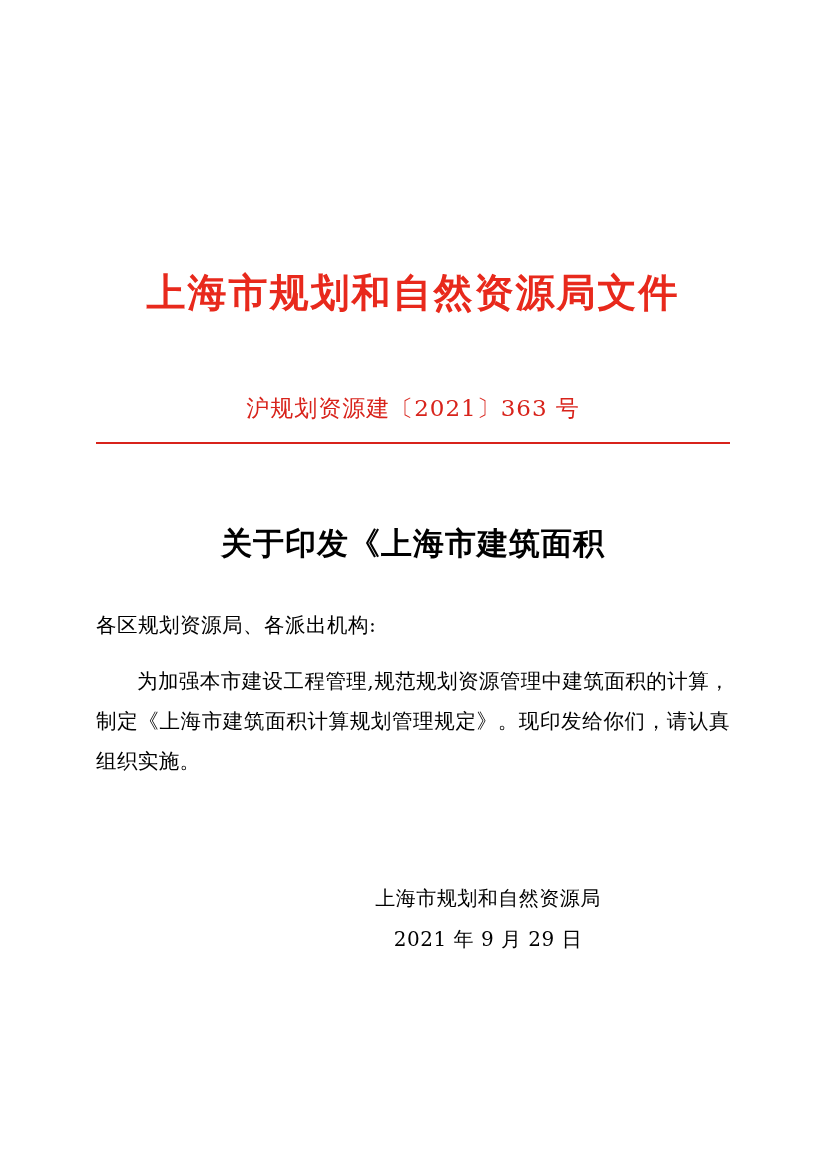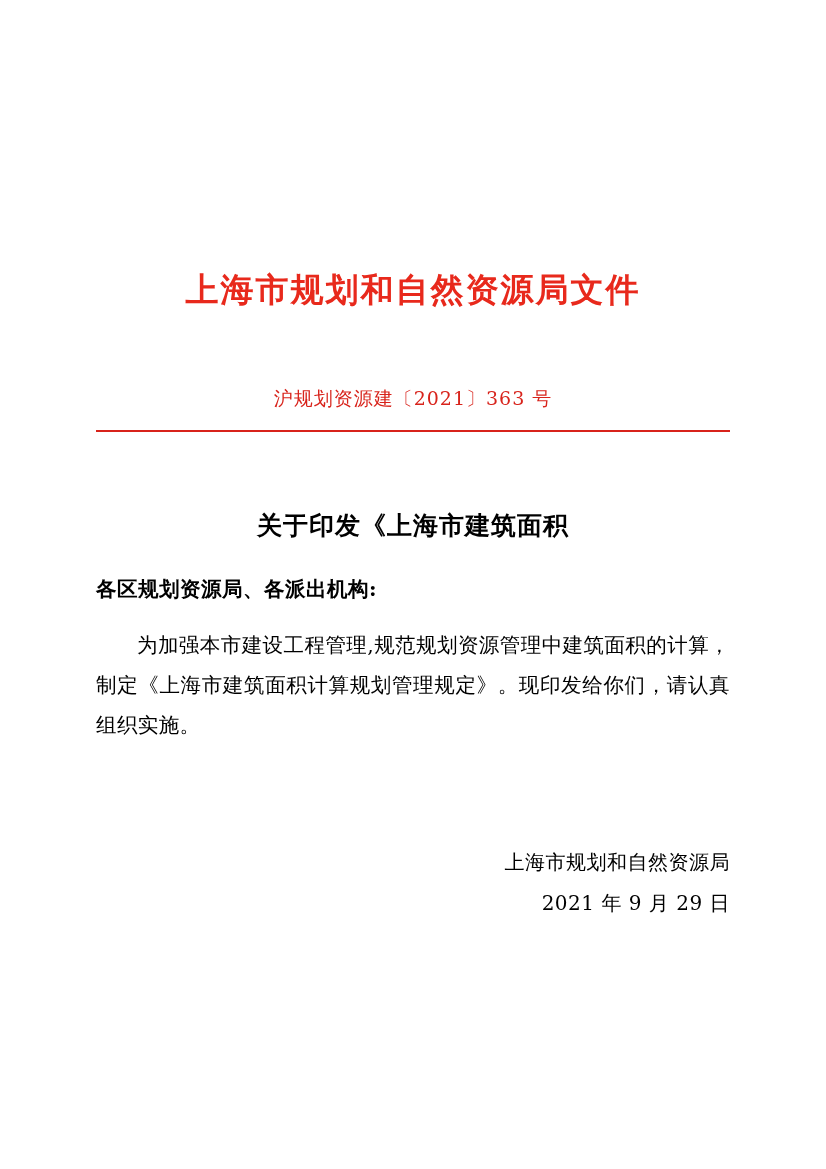--- a/index.html
+++ b/index.html
@@ -23,79 +23,78 @@
     padding: 0 96px;
   }
 
   
   .masthead {
     margin-top: 272px;
     text-align: center;
     color: #e8291c;
     font-family: "DejaVu Sans", "Liberation Sans", sans-serif;
     font-weight: bold;
-    font-size: 33px;
+    font-size: 39px;
     letter-spacing: 2px;
     line-height: 1.1;
     white-space: nowrap;
   }
 
   .doc-number {
     margin-top: 78px;
     text-align: center;
     color: #d8231b;
-    font-size: 19px;
+    font-size: 23px;
     font-family: "DejaVu Serif", "Liberation Serif", serif;
     letter-spacing: 1px;
   }
 
   .red-rule {
     margin-top: 18px;
     height: 2px;
     background: #d8231b;
     width: 100%;
   }
 
   
   .doc-title {
     margin-top: 72px;
     text-align: center;
     font-family: "DejaVu Sans", "Liberation Sans", sans-serif;
     font-weight: bold;
-    font-size: 25px;
+    font-size: 31px;
     line-height: 1.75;
     color: #000;
     letter-spacing: 1px;
   }
   .doc-title .line {
     display: block;
   }
 
   
   .salutation {
-    margin-top: 22px;
+    margin-top: 36px;
     font-size: 20.5px;
     line-height: 1.9;
     letter-spacing: 0.5px;
-    font-weight: bold;
   }
   .body-par {
     margin-top: 17px;
     font-size: 20.5px;
     line-height: 1.95;
     text-align: justify;
     text-justify: inter-ideograph;
     text-indent: 2em;
     letter-spacing: 0.4px;
   }
 
   
   .signature {
     margin-top: 96px;
-    text-align: right;
+    text-align: center;
     font-size: 20px;
     line-height: 2.05;
     letter-spacing: 0.5px;
     padding-left: 150px;
   }
   .signature .sig-line { display: block; }
 </style>
 </head>
 <body>
 

